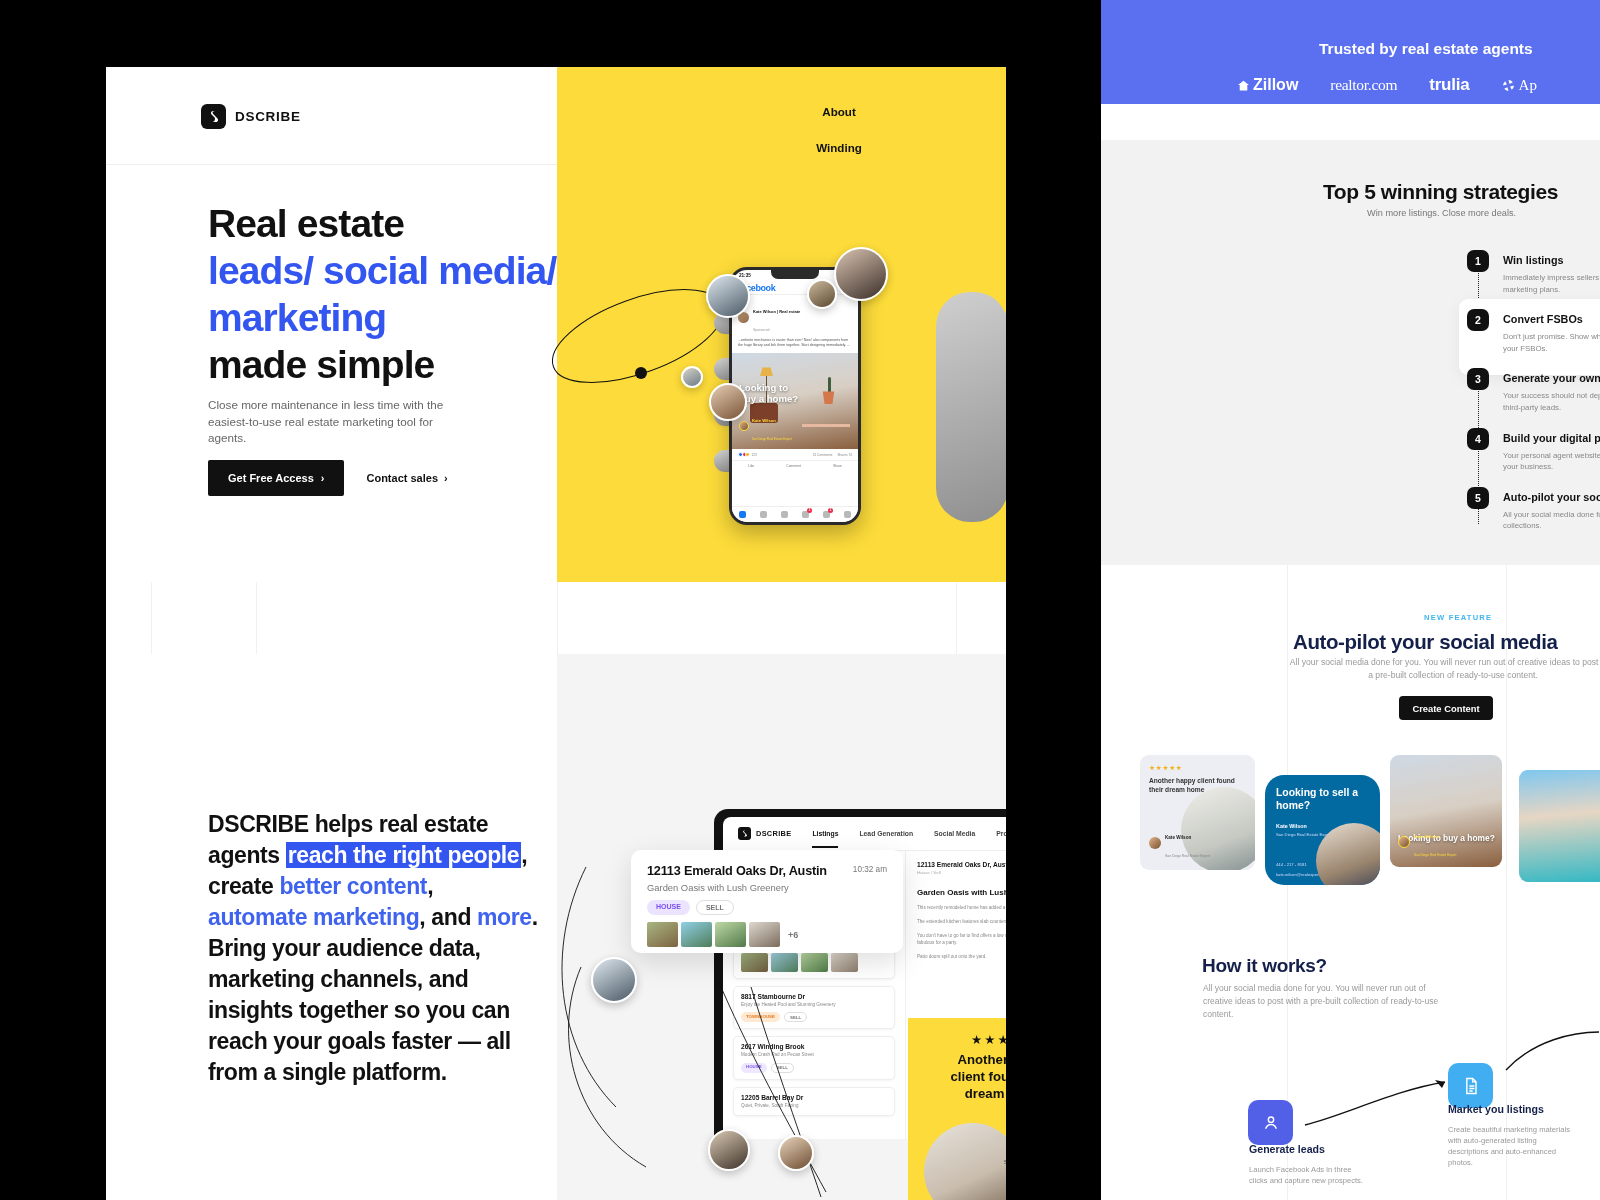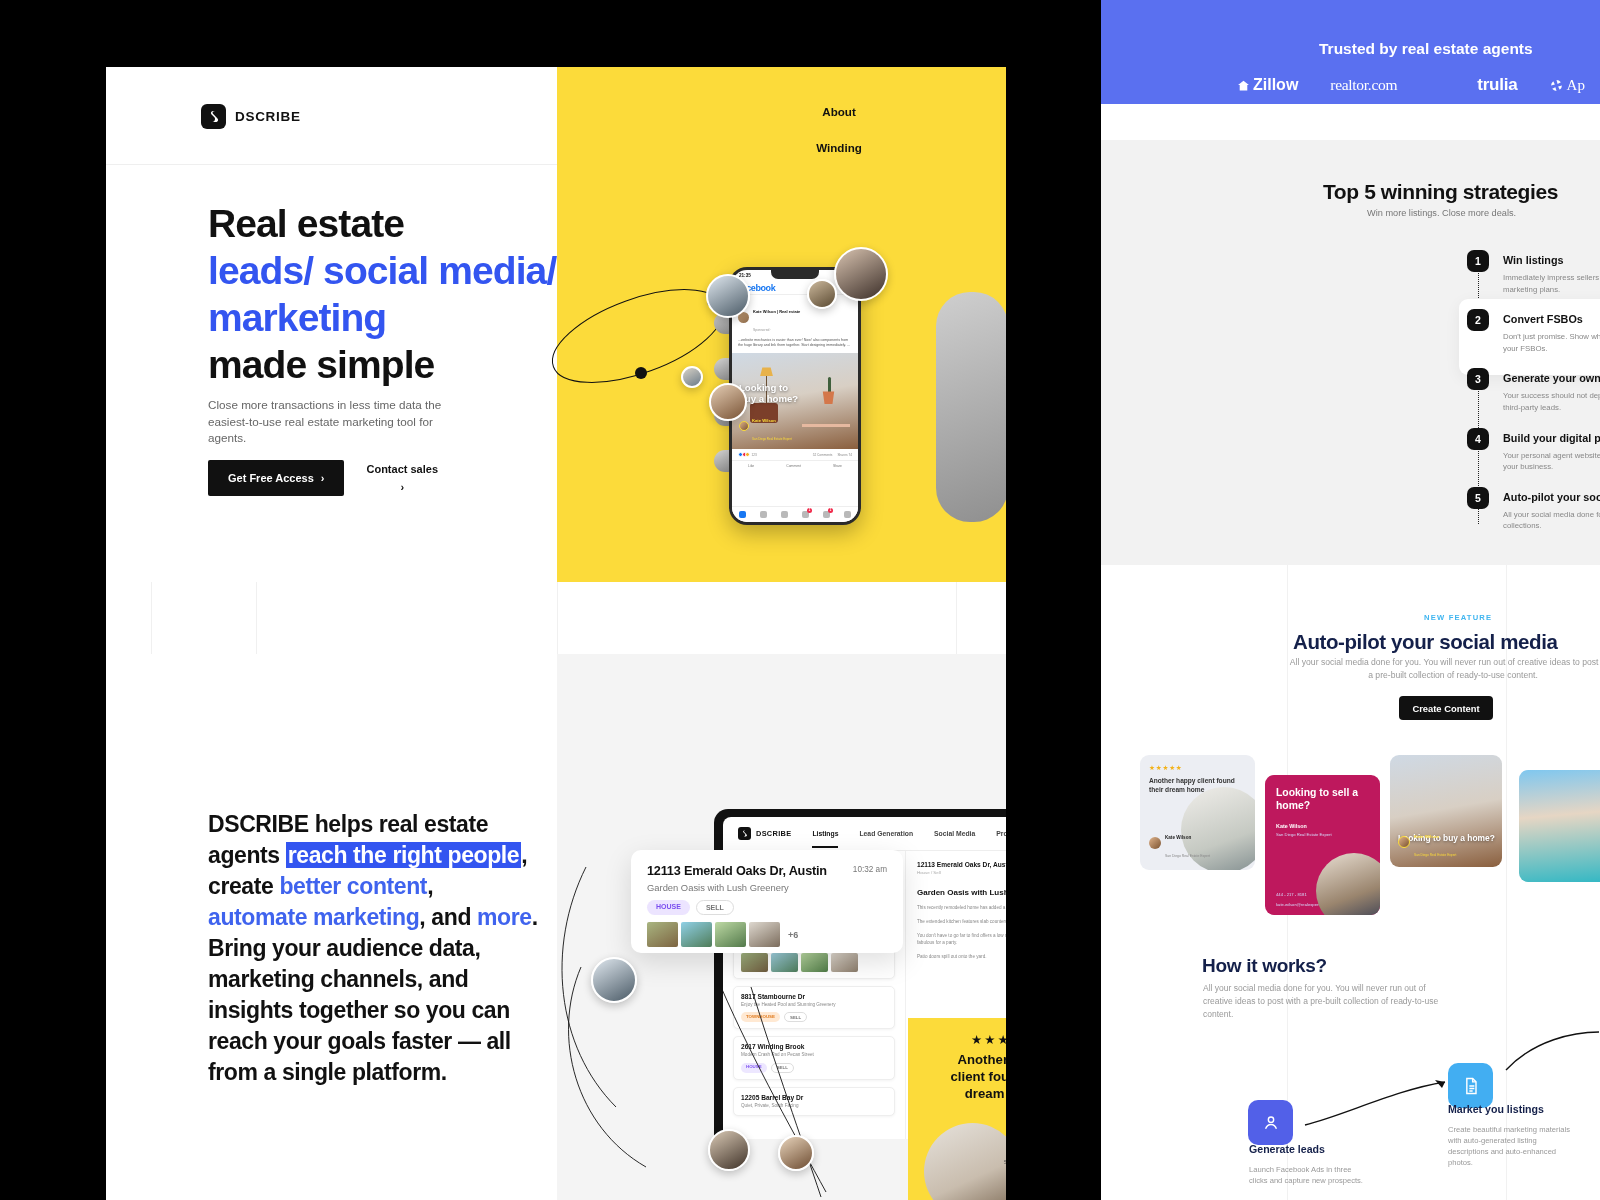--- a/index.html
+++ b/index.html
@@ -32,21 +32,21 @@
   .hero-yellow { position:absolute; left:451px; top:98px; width:449px; height:417px; background:#fcdb3a; }
   .hero-left { position:absolute; left:0; top:98px; width:451px; height:417px; background:#fff; }
   h1.hero-title { position:absolute; left:102px; top:133px; width:400px;
     font-size:39px; line-height:47px; font-weight:800; color:#111; letter-spacing:-0.9px; }
   h1.hero-title .blue { color:#3355f0; }
   .hero-sub { position:absolute; left:102px; top:330px; width:250px;
     font-size:11.7px; line-height:16.5px; color:#666; }
   .hero-btns { position:absolute; left:102px; top:393px; display:flex; align-items:center; gap:22px; }
   .btn-dark { background:#111; color:#fff; font-size:11px; font-weight:700;
     padding:12px 20px; border-radius:2px; display:flex; align-items:center; gap:7px; border:none; cursor:pointer;}
-  .btn-link { font-size:11px; font-weight:700; color:#111; display:flex; align-items:center; gap:6px; cursor:pointer;flex-direction:column;}
+  .btn-link { font-size:11px; font-weight:700; color:#111; display:flex; align-items:center; gap:6px; cursor:pointer;}
 
   .ellipse { position:absolute; left:435px; top:215px; width:195px; height:108px;
     pointer-events:none; }
 
   
   .hand { position:absolute; left:608px; top:185px; width:300px; height:330px; }
   .phone { position:absolute; left:15px; top:15px; width:132px; height:258px;
     background:#2a2a2a; border-radius:18px; padding:3px; box-shadow:0 8px 22px rgba(0,0,0,.28); }
   .phone-scr { width:100%; height:100%; background:#fff; border-radius:15px; overflow:hidden;
     position:relative; }
@@ -184,21 +184,21 @@
   
   #right-panel { position:absolute; left:1101px; top:0; width:499px; height:1200px;
     background:#fff; overflow:hidden; }
   .rp-blue { position:absolute; left:0; top:0; width:499px; height:104px; background:#5a70f0; }
   .rp-blue .tt { position:absolute; left:218px; top:40px; font-size:15.5px; font-weight:800; color:#fff;
     white-space:nowrap; }
   .rp-logos { position:absolute; left:136px; top:75px; display:flex; align-items:center; gap:32px;
     color:#fff; white-space:nowrap; }
   .rp-logos .zl { font-size:16px; font-weight:800; display:flex; align-items:center; gap:3px; }
   .rp-logos .rc { font-size:15.5px; font-family:"Liberation Serif",serif; letter-spacing:-.3px; }
-  .rp-logos .tr { font-size:17px; font-weight:700; letter-spacing:-.2px;margin-left:48px; }
+  .rp-logos .tr { font-size:17px; font-weight:700; letter-spacing:-.2px; }
   .rp-logos .ap { font-size:15px; font-family:"Liberation Serif",serif; display:flex;
     align-items:center; gap:4px; }
 
   .rp-grey { position:absolute; left:0; top:140px; width:499px; height:425px; background:#f2f2f2; }
   .rp-h2 { position:absolute; left:222px; top:180px; font-size:21px; font-weight:800; color:#111;
     white-space:nowrap; letter-spacing:-.4px;}
   .rp-h2s { position:absolute; left:266px; top:208px; font-size:9.2px; color:#777; white-space:nowrap;}
 
   .strat { position:absolute; left:366px; top:250px; width:260px; }
   .strat .line { position:absolute; left:11px; top:18px; bottom:22px; width:0;
@@ -226,21 +226,21 @@
   .sc { position:absolute; border-radius:9px; overflow:hidden; }
   .sc1 { left:1140px; top:755px; width:115px; height:115px; background:#eceef3; padding:9px; }
   .sc1 .str { font-size:6.6px; color:#f2b21a; letter-spacing:.8px; }
   .sc1 .tx { font-size:6.6px; font-weight:700; color:#333; line-height:9px; margin-top:4px; }
   .sc1 .img { position:absolute; right:-12px; top:32px; width:86px; height:86px; border-radius:50%;
     background:linear-gradient(160deg,#f0eeea,#c5c9c2 60%,#7d8a8c); }
   .sc1 .who { position:absolute; left:9px; bottom:9px; display:flex; gap:4px; align-items:center; }
   .sc1 .who .a { width:12px; height:12px; border-radius:50%; background:linear-gradient(135deg,#e0b48c,#7a5230); }
   .sc1 .who .n { font-size:4.6px; font-weight:800; color:#222; }
   .sc1 .who .r { font-size:3.4px; color:#888; }
-  .sc2b { left:1265px; top:775px; width:115px; height:140px; background:#be185d; padding:11px; }
+  .sc2b { left:1265px; top:775px; width:115px; height:110px; background:#0369a1; padding:11px;border-radius:19px; }
   .sc2b .tx { font-size:10.4px; font-weight:800; color:#fff; line-height:13px; }
   .sc2b .n { font-size:5.4px; font-weight:800; color:#fff; margin-top:11px; }
   .sc2b .r { font-size:4.2px; color:#d6ddff; line-height:6px; margin-top:3px; }
   .sc2b .img { position:absolute; right:-12px; bottom:-14px; width:76px; height:76px; border-radius:50%;
     background:linear-gradient(160deg,#e9dfd3,#9a856e 55%,#1d2a4a); }
   .sc3 { left:1390px; top:755px; width:112px; height:112px;
     background:linear-gradient(170deg,#cfd9e4 0%,#d8cfc4 48%,#8a5f3e 100%); }
   .sc3 .ov { position:absolute; left:8px; bottom:24px; font-size:8.4px; font-weight:800; color:#fff;
     line-height:10px; text-shadow:0 1px 3px rgba(0,0,0,.45); }
   .sc3 .who { position:absolute; left:8px; bottom:7px; display:flex; gap:4px; align-items:center; }
@@ -300,21 +300,21 @@
 
     <div class="hero-left"></div>
     <div class="hero-yellow"></div>
 
     <h1 class="hero-title">
       <span>Real estate</span><br>
       <span class="blue">leads/ social media/</span><br>
       <span class="blue">marketing</span><br>
       <span>made simple</span>
     </h1>
-    <p class="hero-sub">Close more transactions in less time data the easiest-to-use real estate marketing tool for agents.</p>
+    <p class="hero-sub">Close more maintenance in less time with the easiest-to-use real estate marketing tool for agents.</p>
     <div class="hero-btns">
       <button class="btn-dark">
         <span>Get Free Access</span>
         <span>›</span>
       </button>
       <div class="btn-link">
         <span>Contact sales</span>
         <span>›</span>
       </div>
     </div>

